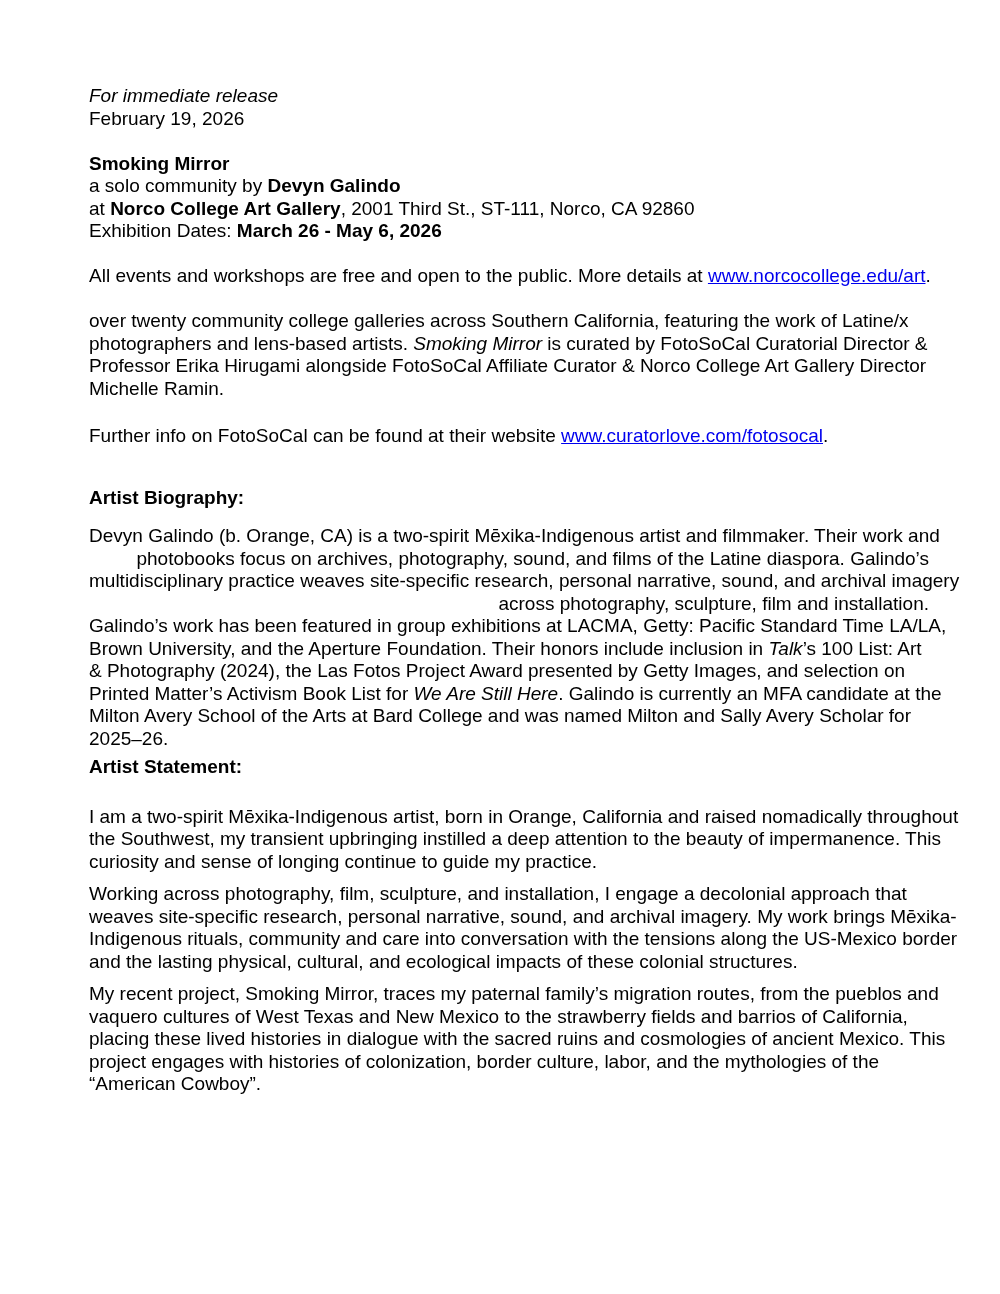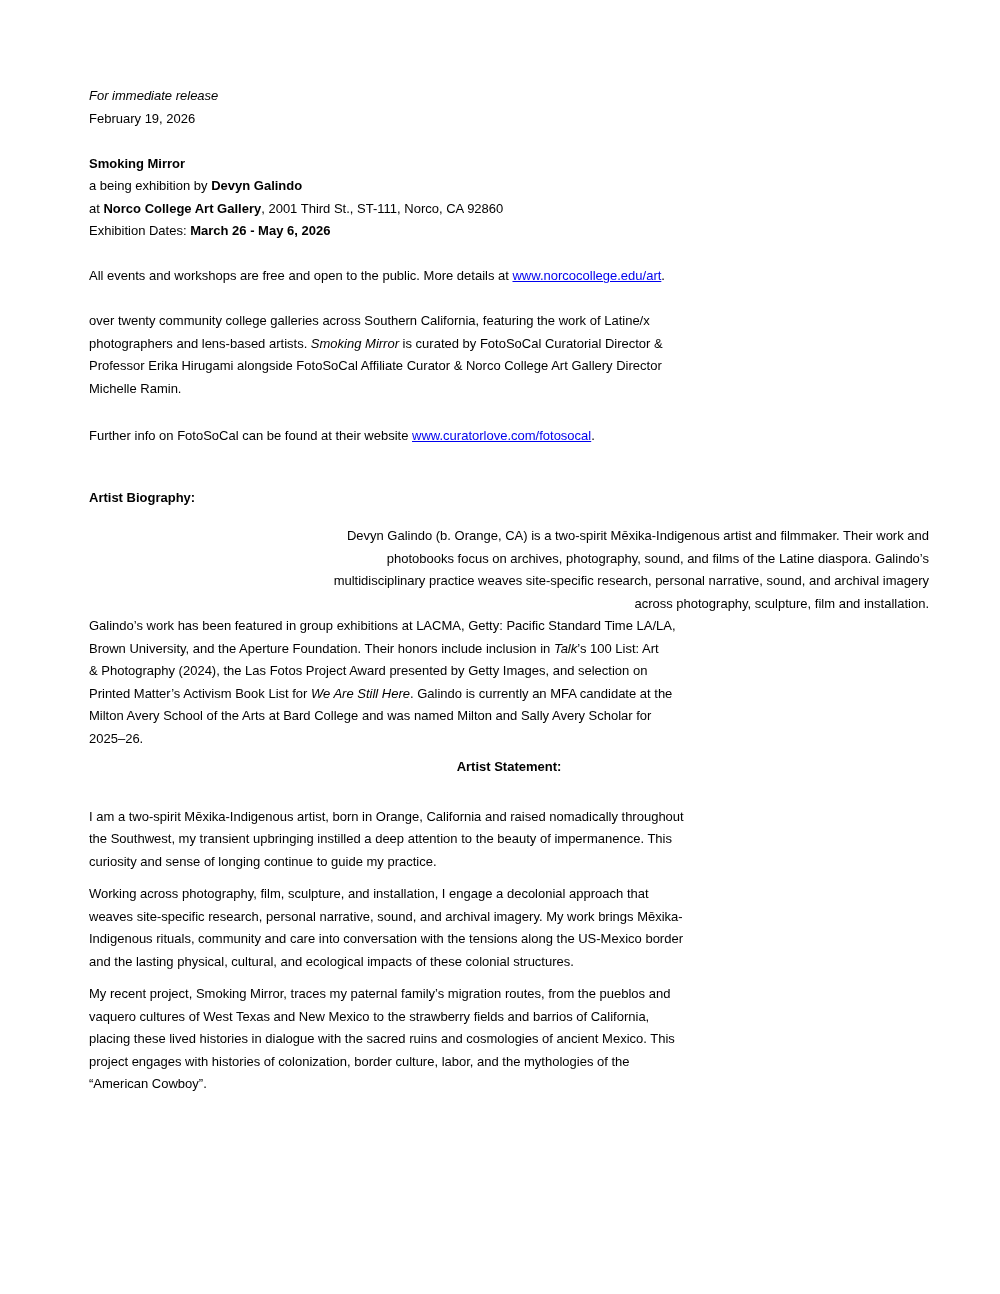--- a/index.html
+++ b/index.html
@@ -14,54 +14,54 @@
     height: 1294px;
     background: var(--bg, #ffffff);
     overflow: hidden;
     font-family: "Liberation Sans", sans-serif;
   }
   .content {
     position: absolute;
     left: 89px;
     top: 85px;
     width: 840px;
-    font-size: 13px;
+    font-size: 19px;
     line-height: 22.5px;
     color: var(--text, #000000);
   }
   .block { margin: 0; }
   .line { white-space: pre; }
   .bold { font-weight: bold; }
   .italic { font-style: italic; }
   a.link {
     color: var(--link, #0000EE);
     text-decoration: underline;
     cursor: pointer;
   }
   .g22 { margin-top: 22.5px; }
   .g23 { margin-top: 25px; }
   .g39 { margin-top: 39px; }
   .g16 { margin-top: 16px; text-align: right; }
   .g17 { margin-top: 27px; }
   .g10 { margin-top: 10px; }
   .g8  { }
-  .g6  { margin-top: 6px; text-align: center; }
+  .g6  { margin-top: 6px; }
 </style>
 </head>
 <body>
 
 <div class="page">
   <div class="content">
     <div class="block">
         <div class="line"><span class="italic">For immediate release</span></div>
         <div class="line"><span>February 19, 2026</span></div>
       </div>
     <div class="block g22">
         <div class="line"><span class="bold">Smoking Mirror</span></div>
-        <div class="line"><span>a being exhibition by </span><span class="bold">Devyn Galindo</span></div>
+        <div class="line"><span>a solo community by </span><span class="bold">Devyn Galindo</span></div>
         <div class="line"><span>at </span><span class="bold">Norco College Art Gallery</span><span>, 2001 Third St., ST-111, Norco, CA 92860</span></div>
         <div class="line"><span>Exhibition Dates: </span><span class="bold">March 26 - May 6, 2026</span></div>
       </div>
     <div class="block g22">
         <div class="line"><span>All events and workshops are free and open to the public. More details at </span><a class="link" href="#">www.norcocollege.edu/art</a><span>.</span></div>
       </div>
     <div class="block g22">
         <div class="line"><span>over twenty community college galleries across Southern California, featuring the work of Latine/x</span></div>
         <div class="line"><span>photographers and lens-based artists. </span><span class="italic">Smoking Mirror</span><span> is curated by FotoSoCal Curatorial Director &amp;</span></div>
         <div class="line"><span>Professor Erika Hirugami alongside FotoSoCal Affiliate Curator &amp; Norco College Art Gallery Director</span></div>

